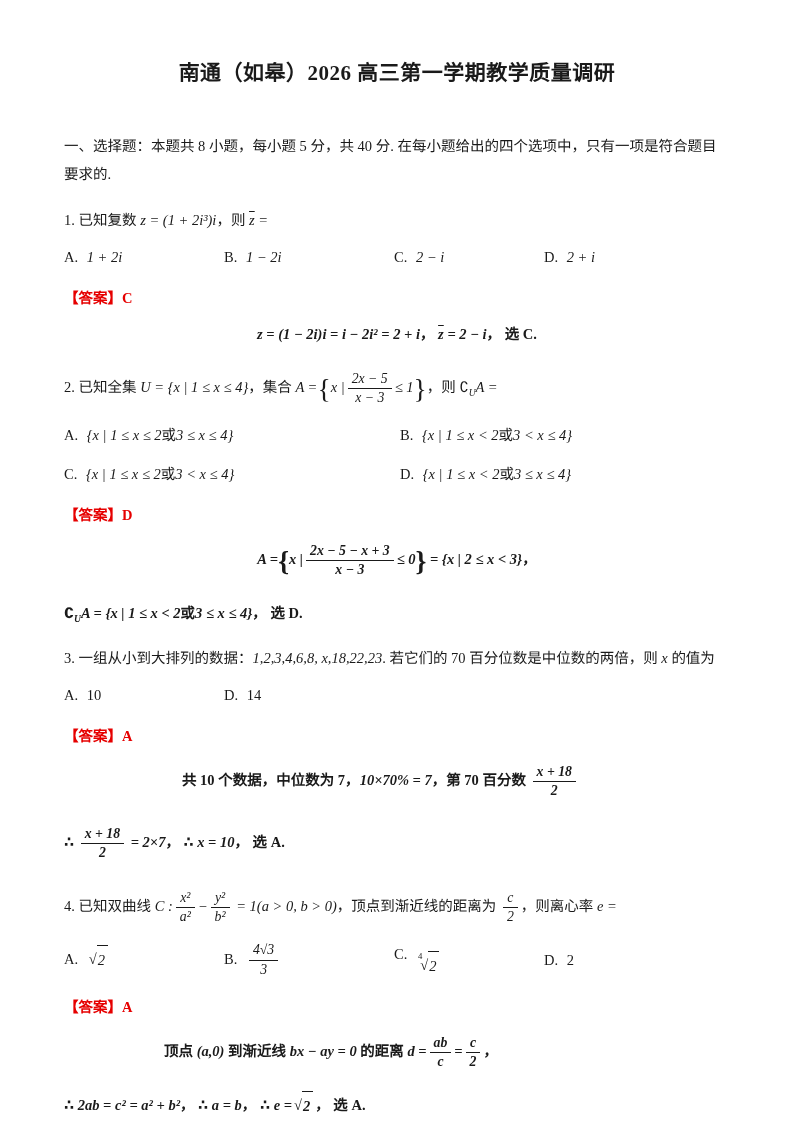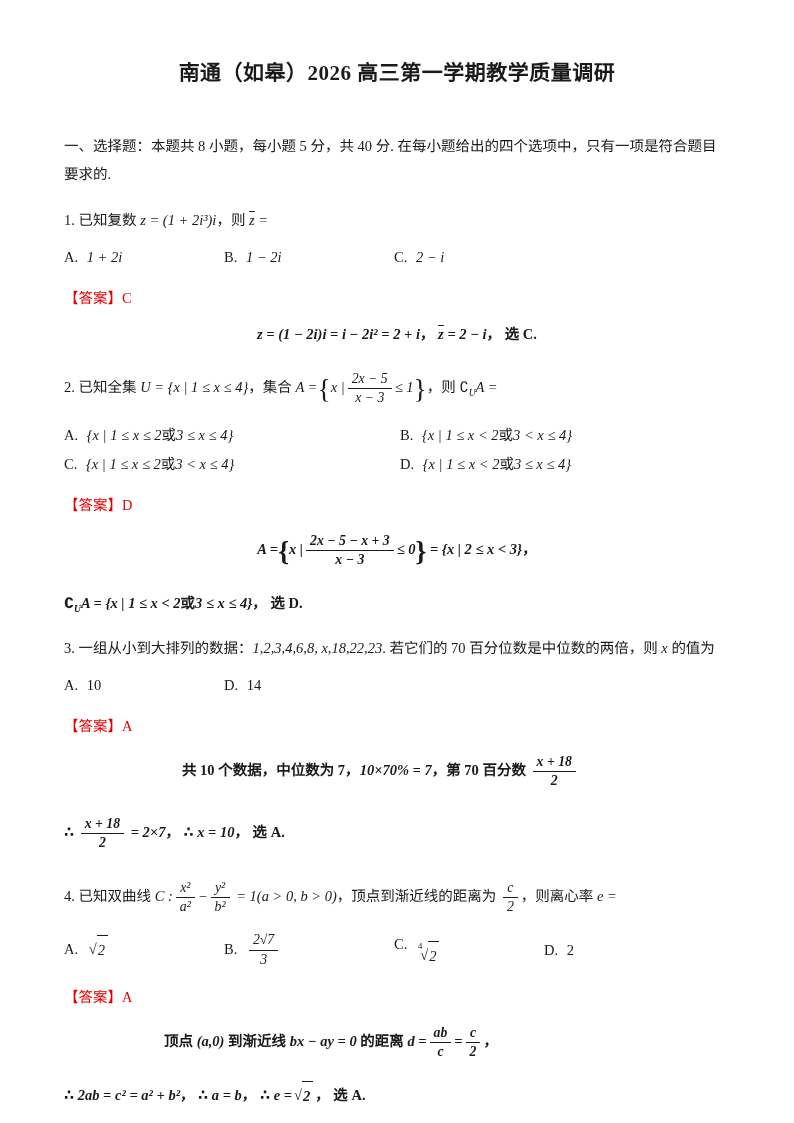--- a/index.html
+++ b/index.html
@@ -38,44 +38,45 @@
   .sqrt .sign { font-style:normal; }
   .sqrt .rad  { border-top:1px solid currentColor; padding:0 3px 0 1px; }
   .sqrt .idx  { font-size:.6em; font-style:normal; align-self:flex-start; margin:-3px -2px 0 0; }
 
   .bar { text-decoration:overline; }
   .big { font-size:1.9em; font-style:normal; vertical-align:middle; line-height:1; }
   sub, sup { font-size:.66em; font-style:italic; }
 
   .options { display:grid; margin:5px 0 3px 0; line-height:2.0; align-items:center; }
   .cols4 { grid-template-columns:160px 170px 150px 1fr; }
-  .cols2 { grid-template-columns:336px 1fr; }
+  .cols2 { grid-template-columns:336px 1fr; row-gap:10px; }
   .option { white-space:nowrap; }
   .opt-label { margin-right:5px; }
 
-  .answer { color:var(--answer-red,#e60000); font-weight:400; margin:11px 0 6px 0; }
+  .answer { color:var(--answer-red,#e60000); font-weight:700; margin:11px 0 6px 0; }
   .solution { line-height:2.0; margin:7px 0;font-weight:bold; }
   .center { text-align:center; }
   .indent-lg { padding-left:118px; }
   .indent-md { padding-left:100px; }
 </style>
 </head>
 <body>
 
 <div class="page">
 
   <h1 class="title">南通（如皋）2026 高三第一学期教学质量调研</h1>
 
   <p class="section-heading">一、选择题：本题共 8 小题，每小题 5 分，共 40 分. 在每小题给出的四个选项中，只有一项是符合题目要求的.</p>
 
   <p class="stem"><span class="mtxt">1. 已知复数 </span><span class="mvar">z = (1 + 2i³)i</span><span class="mtxt">，则 </span><span class="mvar bar">z</span><span class="mvar"> =</span></p>
   <div class="options cols4">
       <span class="option"><span class="opt-label">A. </span><span class="opt-value"><span class="mvar">1 + 2i</span></span></span>
       <span class="option"><span class="opt-label">B. </span><span class="opt-value"><span class="mvar">1 − 2i</span></span></span>
       <span class="option"><span class="opt-label">C. </span><span class="opt-value"><span class="mvar">2 − i</span></span></span>
+      <span class="option"><span class="opt-label">D. </span><span class="opt-value"><span class="mvar">2 + i</span></span></span>
     </div>
   <p class="answer"><span>【答案】</span><span>C</span></p>
   <p class="solution center"><span class="mvar">z = (1 − 2i)i = i − 2i² = 2 + i</span><span class="mtxt">， </span><span class="mvar bar">z</span><span class="mvar"> = 2 − i</span><span class="mtxt">， 选 C.</span></p>
 
   <p class="stem tall"><span class="mtxt">2. 已知全集 </span><span class="mvar">U = {x | 1 ≤ x ≤ 4}</span><span class="mtxt">，集合 </span><span class="mvar">A =</span><span class="big">{</span><span class="mvar">x |</span><span class="frac">
         <span class="num mvar">2x − 5</span>
         <span class="den mvar">x − 3</span>
       </span><span class="mvar">≤ 1</span><span class="big">}</span><span class="mtxt">，则 </span><span class="mvar">∁</span><sub class="mvar">U</sub><span class="mvar">A =</span></p>
   <div class="options cols2">
       <span class="option"><span class="opt-label">A. </span><span class="opt-value"><span class="mvar">{x | 1 ≤ x ≤ 2</span><span class="mtxt">或</span><span class="mvar">3 ≤ x ≤ 4}</span></span></span>
@@ -114,21 +115,21 @@
       </span><span class="mvar"> = 1(a &gt; 0, b &gt; 0)</span><span class="mtxt">，顶点到渐近线的距离为 </span><span class="frac">
         <span class="num mvar">c</span>
         <span class="den mvar">2</span>
       </span><span class="mtxt">，则离心率 </span><span class="mvar">e =</span></p>
   <div class="options cols4">
       <span class="option"><span class="opt-label">A. </span><span class="opt-value"><span class="sqrt">
             <span class="sign">√</span>
             <span class="rad mvar">2</span>
           </span></span></span>
       <span class="option"><span class="opt-label">B. </span><span class="opt-value"><span class="frac">
-            <span class="num mvar">2√7</span>
+            <span class="num mvar">4√3</span>
             <span class="den mvar">3</span>
           </span></span></span>
       <span class="option"><span class="opt-label">C. </span><span class="opt-value"><span class="sqrt">
             <span class="idx">4</span>
             <span class="sign">√</span>
             <span class="rad mvar">2</span>
           </span></span></span>
       <span class="option"><span class="opt-label">D. </span><span class="opt-value"><span class="mtxt">2</span></span></span>
     </div>
   <p class="answer"><span>【答案】</span><span>A</span></p>

